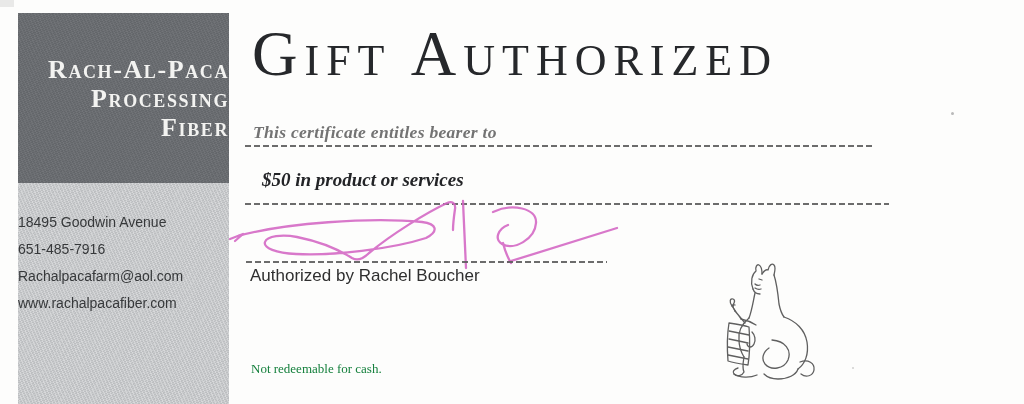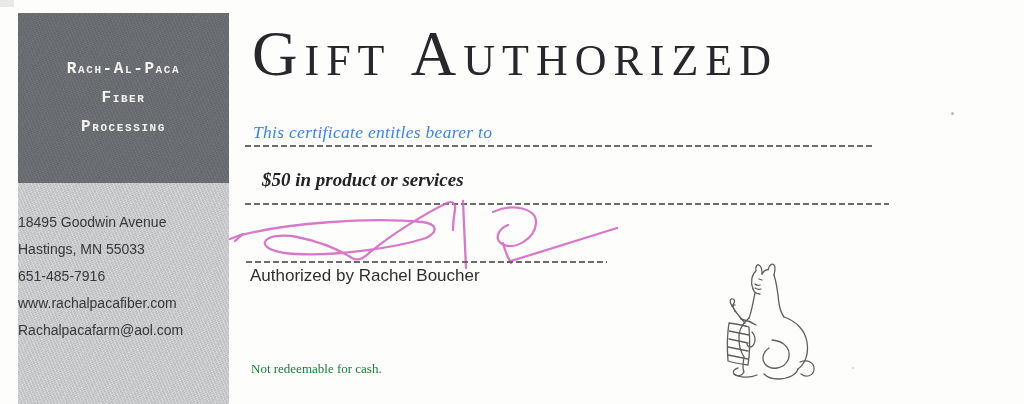--- a/index.html
+++ b/index.html
@@ -4,34 +4,34 @@
 <style>
   html,body{margin:0;padding:0;background:#fff;}
   .page{position:relative;width:1024px;height:404px;background:#fdfdfc;overflow:hidden;
         font-family:"Liberation Serif",serif;}
   .logo-box{position:absolute;left:18px;top:13px;width:211px;height:170px;
         background-color:#6b6e72;
         background-image:
           repeating-linear-gradient(67deg, rgba(255,255,255,.05) 0 1px, rgba(255,255,255,0) 1px 3px),
           repeating-linear-gradient(-23deg, rgba(0,0,0,.07) 0 1px, rgba(0,0,0,0) 1px 2px);
         box-sizing:border-box;padding-top:42px;text-align:center;}
-  .logo-line{font-family:Liberation Mono, monospace;font-variant:small-caps;font-weight:700;
-        font-size:16px;line-height:29px;letter-spacing:1.6px;color:#f3f3f1;}
+  .logo-line{font-family:Liberation Serif, serif;font-variant:small-caps;font-weight:700;
+        font-size:26px;line-height:29px;letter-spacing:1.6px;color:#f3f3f1;text-align:right;}
   .address-box{position:absolute;left:18px;top:183px;width:211px;height:224px;
         background-color:#c9cbcd;
         background-image:
           repeating-linear-gradient(67deg, rgba(255,255,255,.28) 0 1px, rgba(255,255,255,0) 1px 3px),
           repeating-linear-gradient(-23deg, rgba(40,40,45,.08) 0 1px, rgba(0,0,0,0) 1px 2px);
         box-sizing:border-box;padding-top:26px;text-align:left;}
   .addr-line{font-family:"Liberation Sans",sans-serif;font-size:14px;line-height:27px;color:#36383a;}
   
   .title{position:absolute;left:252px;top:18px;margin:0;font-weight:400;
         font-variant:small-caps;font-size:63px;letter-spacing:7px;color:#26282b;white-space:nowrap;}
   .entitles{position:absolute;left:253px;top:122px;font-style:italic;font-size:17.5px;
-        letter-spacing:.3px;color:#3b82f6;}
+        letter-spacing:.3px;color:#737373;font-weight:bold;}
   .amount{position:absolute;left:262px;top:169px;font-style:italic;font-weight:700;
         font-size:19px;color:#232427;}
   .rule{position:absolute;height:2px;
         background-image:repeating-linear-gradient(90deg, rgba(92,92,92,.9) 0 6px, rgba(92,92,92,0) 6px 9px);}
   .rule-1{left:245px;top:145px;width:630px;}
   .rule-2{left:245px;top:203px;width:644px;}
   .rule-3{left:246px;top:261px;width:361px;}
   .authorized{position:absolute;left:250px;top:266px;font-family:"Liberation Sans",sans-serif;
         font-size:17px;color:#2f2f2f;}
   .disclaimer{position:absolute;left:251px;top:361px;font-family:Liberation Serif, serif;
@@ -44,30 +44,29 @@
 </style>
 </head>
 <body>
 
 <div class="page">
 
   <div class="corner-smudge"></div>
 
   <div class="logo-box">
     <div class="logo-line">Rach-Al-Paca</div>
+    <div class="logo-line">Processing</div>
     <div class="logo-line">Fiber</div>
-    <div class="logo-line">Processing</div>
   </div>
 
   <div class="address-box">
     <div class="addr-line">18495 Goodwin Avenue</div>
-    <div class="addr-line">Hastings, MN 55033</div>
     <div class="addr-line">651-485-7916</div>
+    <div class="addr-line">Rachalpacafarm@aol.com</div>
     <div class="addr-line">www.rachalpacafiber.com</div>
-    <div class="addr-line">Rachalpacafarm@aol.com</div>
   </div>
 
   <h1 class="title">Gift Authorized</h1>
 
   <div class="entitles">This certificate entitles bearer to</div>
   <div class="rule rule-1"></div>
 
   <div class="amount">$50 in product or services</div>
   <div class="rule rule-2"></div>
 

